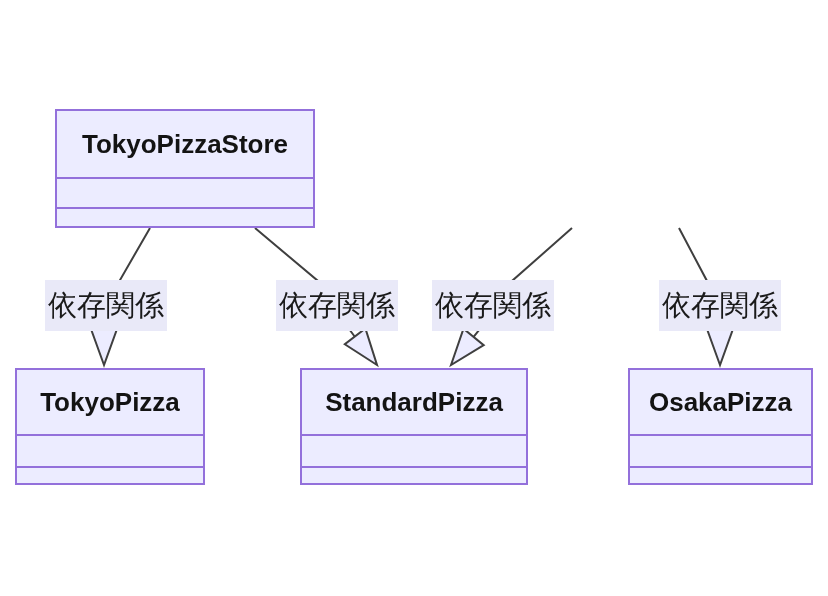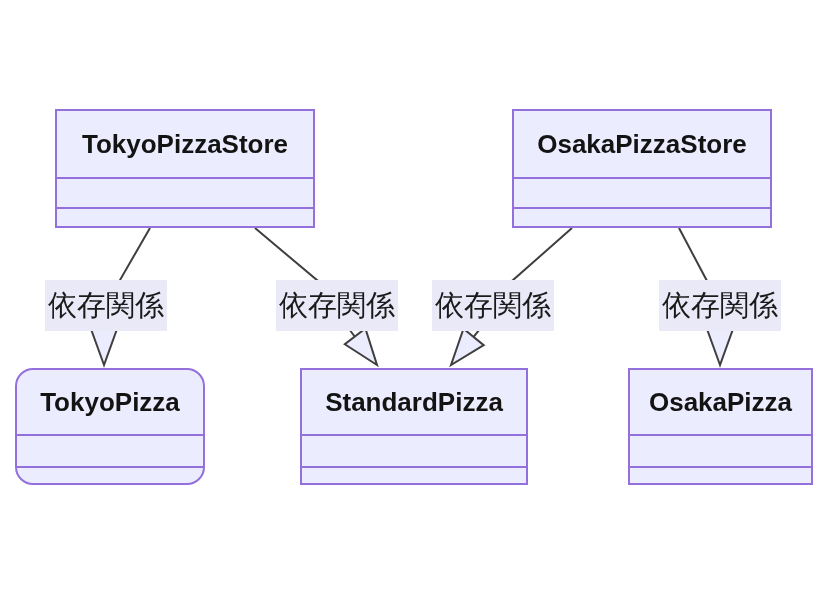--- a/index.html
+++ b/index.html
@@ -81,27 +81,22 @@
   <div class="edge-label" style="left:276px; top:280px;">依存関係</div>
   <div class="edge-label" style="left:432px; top:280px;">依存関係</div>
   <div class="edge-label" style="left:659px; top:280px;">依存関係</div>
 
   <div class="class-node" style="left:55px; top:109px; width:260px; height:119px;">
     <div class="class-title" style="height:66px;">TokyoPizzaStore</div>
     <div class="class-compartment attributes" style="height:30px;"></div>
     <div class="class-compartment methods"></div>
   </div>
 
-  <div class="class-node" style="left:512px; top:109px; width:260px; height:119px;">
-    <div class="class-title" style="height:66px;">OsakaPizzaStore</div>
-    <div class="class-compartment attributes" style="height:30px;"></div>
-    <div class="class-compartment methods"></div>
-  </div>
 
-  <div class="class-node" style="left:15px; top:368px; width:190px; height:117px;border-radius:18px;">
+  <div class="class-node" style="left:15px; top:368px; width:190px; height:117px;">
     <div class="class-title" style="height:64px;">TokyoPizza</div>
     <div class="class-compartment attributes" style="height:32px;"></div>
     <div class="class-compartment methods"></div>
   </div>
 
   <div class="class-node" style="left:300px; top:368px; width:228px; height:117px;">
     <div class="class-title" style="height:64px;">StandardPizza</div>
     <div class="class-compartment attributes" style="height:32px;"></div>
     <div class="class-compartment methods"></div>
   </div>

